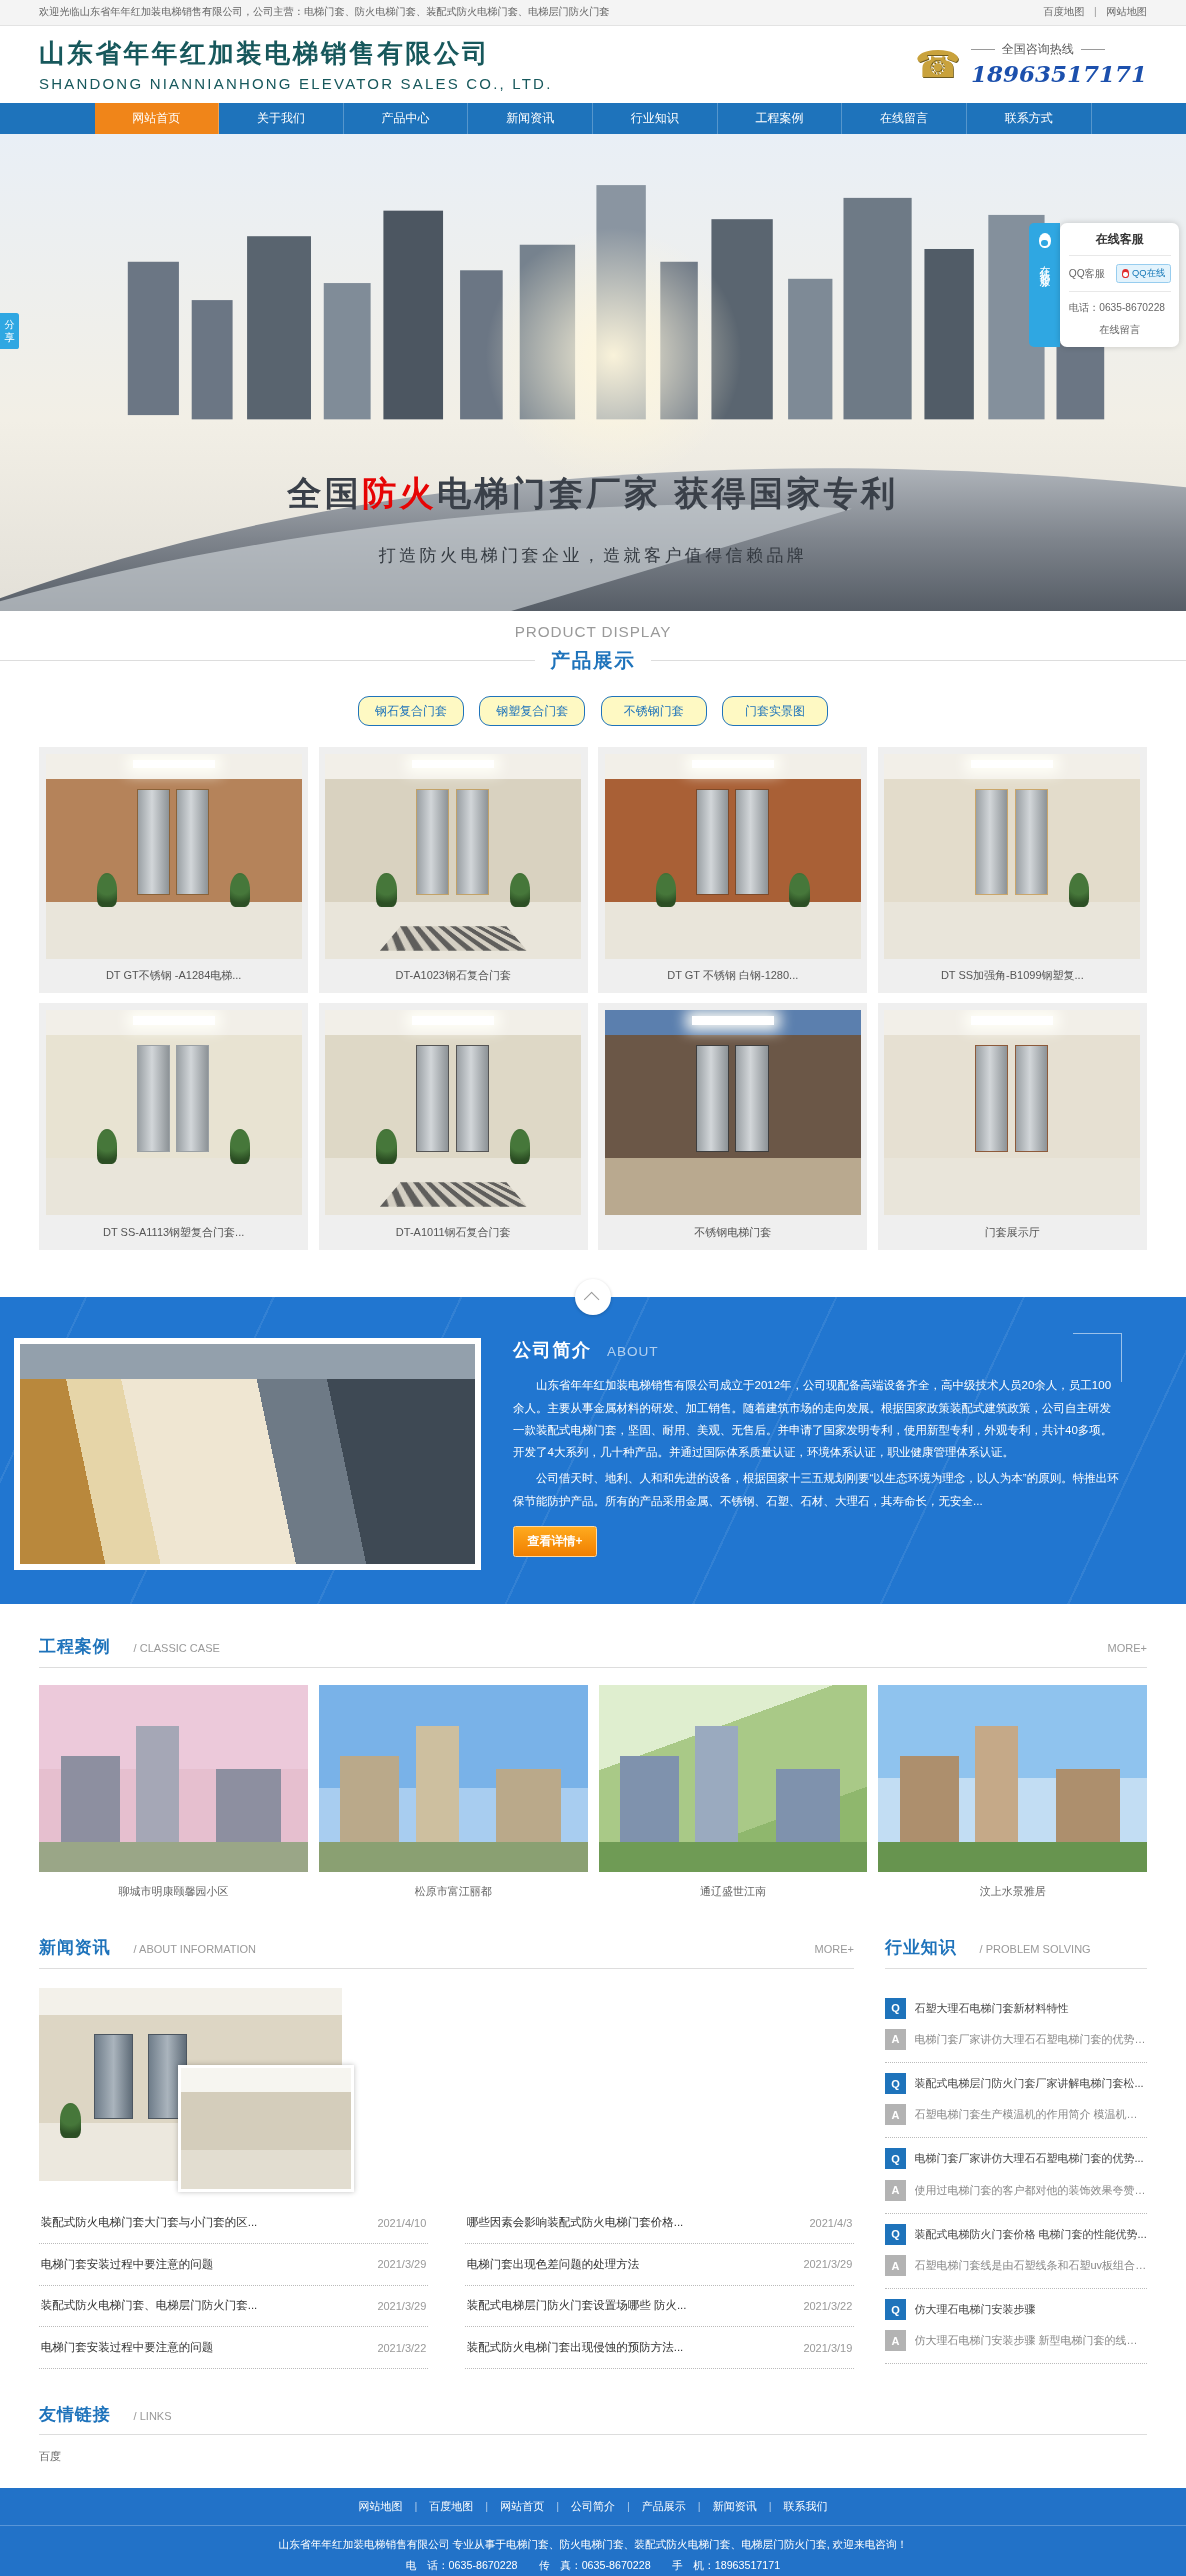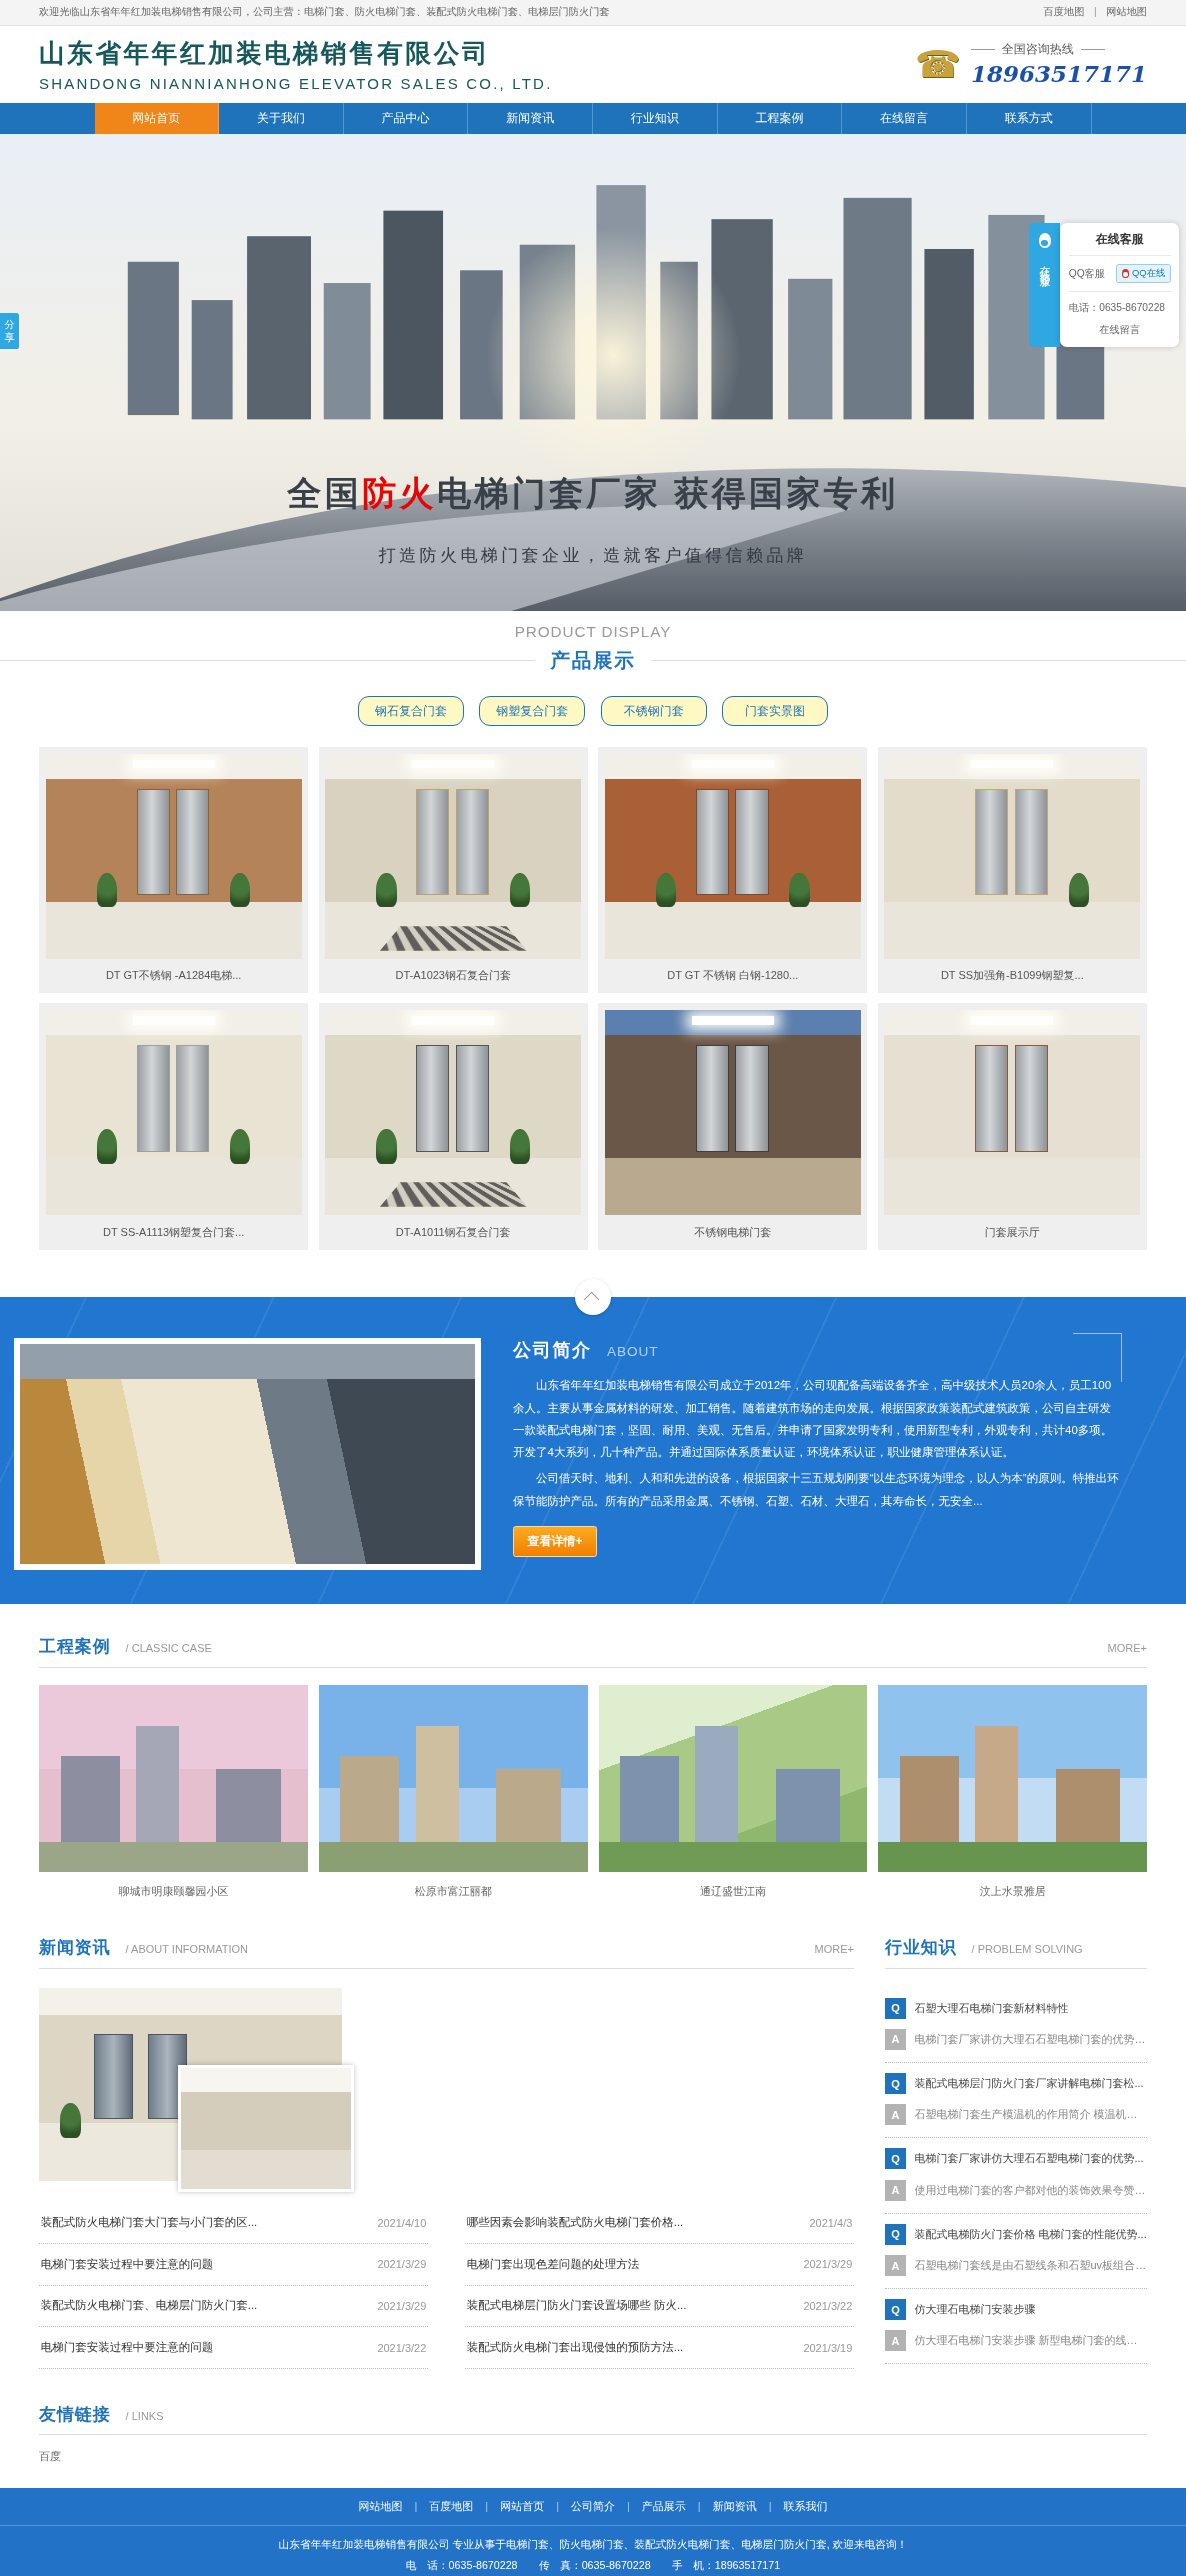--- a/index.html
+++ b/index.html
@@ -141,21 +141,21 @@
                font-size:12px; font-weight:bold; cursor:pointer;
                background:linear-gradient(180deg,#ffaa1e,#f07f00);
                border:1.7px solid #ffd9a0; border-radius:2.6px; }
   .corner-deco { position:absolute; right:0; top:-5.1px; width:49px; height:49px;
                  border-top:1.7px solid rgba(255,255,255,.55);
                  border-right:1.7px solid rgba(255,255,255,.55); }
 
   
   .list-head { display:flex; align-items:baseline; }
   .list-head .cn { font-size:17px; font-weight:bold; color:#1e73bb; letter-spacing:0.9px; }
-  .list-head .en { font-size:11px; color:#999; margin-left:15px; }
+  .list-head .en { font-size:11px; color:#999; margin-left:23px; }
   .list-head .more { margin-left:auto; font-size:11px; color:#999; cursor:pointer;
                      text-decoration:none; }
   .hr { height:0.9px; background:#ddd; margin-top:8.5px; }
 
   
   .cases { padding:31px 0 12px; }
   .cgrid { display:grid; grid-template-columns:repeat(4,1fr); gap:11px; margin-top:17px; }
   .citem { cursor:pointer; }
   .cimg { height:187px; position:relative; overflow:hidden; background:var(--sky); }
   .cimg .bld { position:absolute; bottom:0; background:var(--bcol,#7e8a96); }

